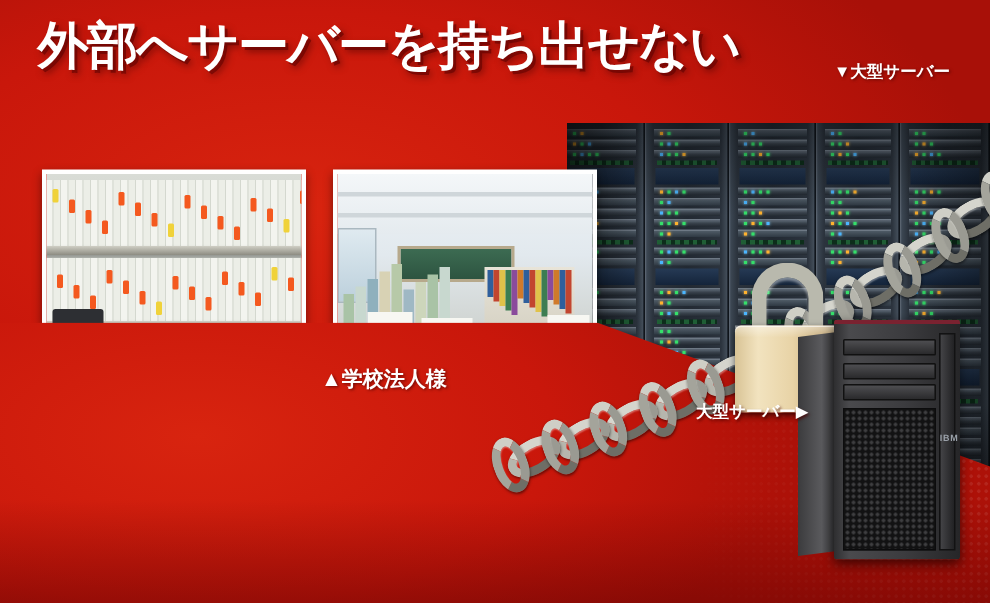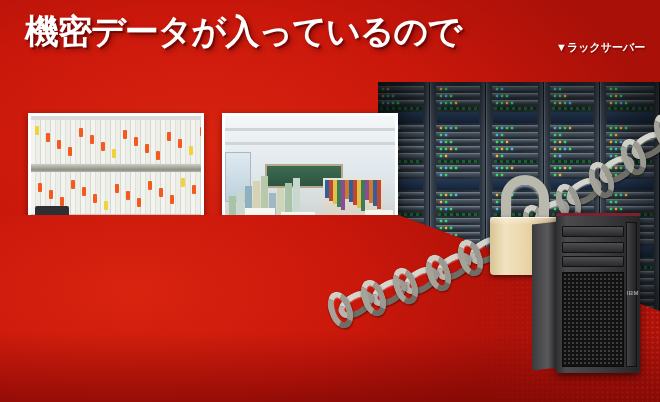--- a/index.html
+++ b/index.html
@@ -1073,17 +1073,19 @@
     <div class="front">
       <div class="drive" style="top:10px"></div>
       <div class="drive" style="top:26px"></div>
       <div class="drive" style="top:40px"></div>
       <div class="mesh"></div>
       <div class="strip"></div>
       <div class="ibm">IBM</div>
     </div>
   </div>
 
-  <div class="headline" id="headline-1">機密データが入っているので</div>
-
-  <div class="caption" id="cap-rack">▼ラックサーバー</div>
+  <div class="headline" id="headline-1">外部へサーバーを持ち出せない</div>
+
+  <div class="caption" id="cap-rack">▼大型サーバー</div>
+  <div class="caption" id="cap-school">▲学校法人様</div>
+  <div class="caption" id="cap-tower">大型サーバー▶</div>
 
 </div>
 
 </body></html>

